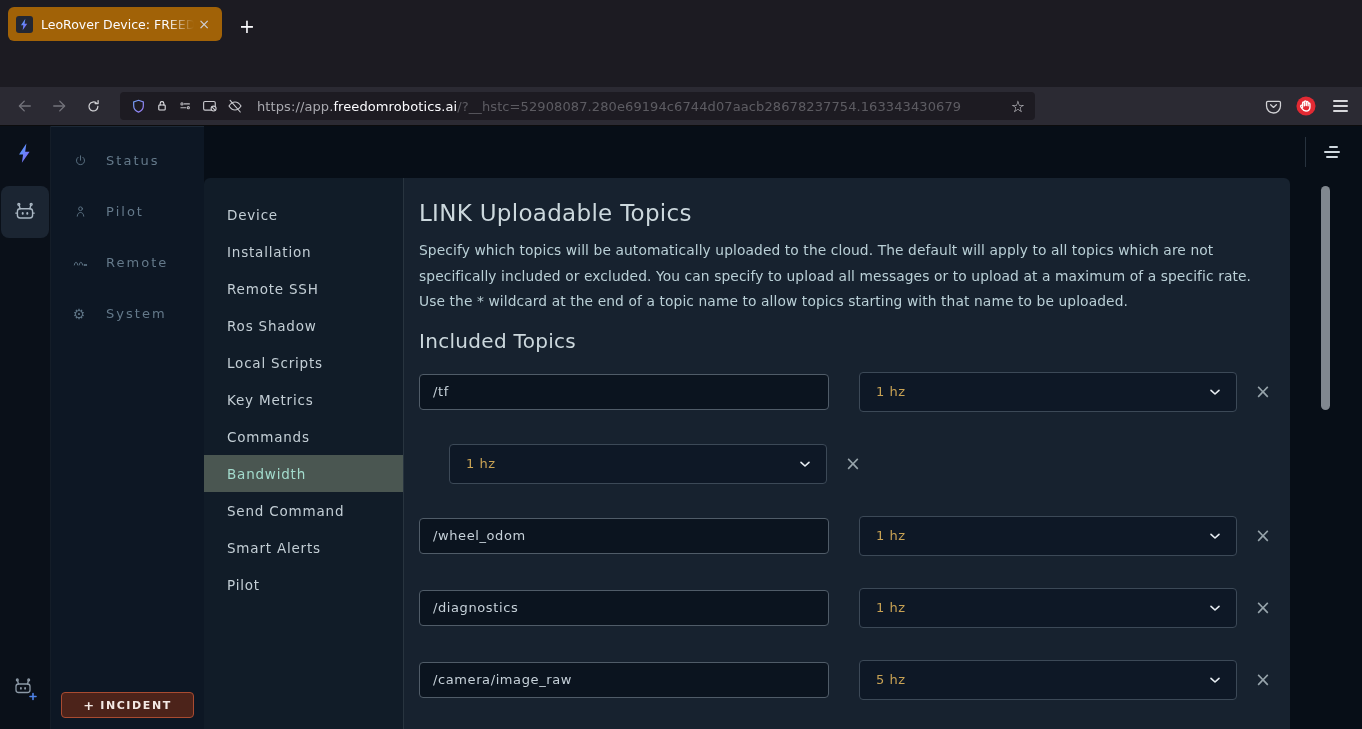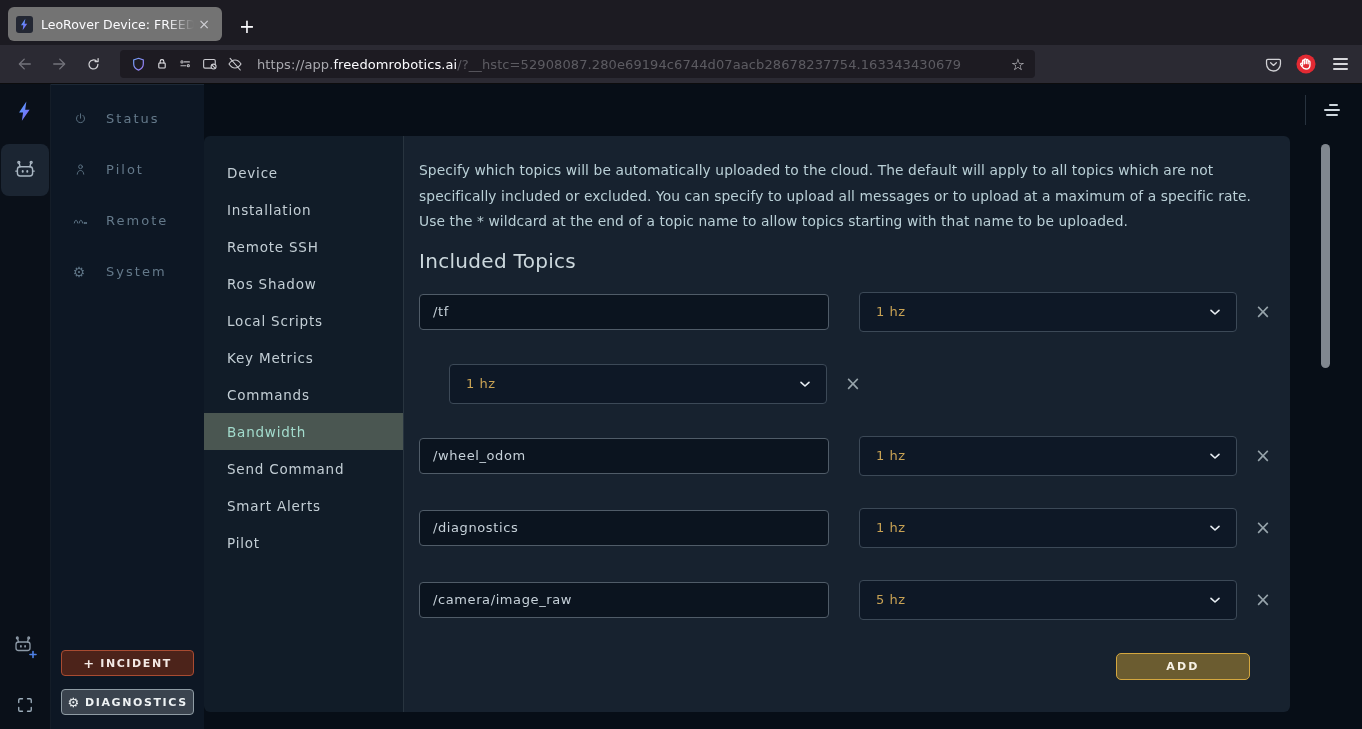--- a/index.html
+++ b/index.html
@@ -1,28 +1,28 @@
 <!DOCTYPE html>
 <html><head>
 <meta charset="utf-8">
 <style>
   * { margin:0; padding:0; box-sizing:border-box; }
   html,body { width:1362px; height:729px; overflow:hidden; background:#1c1b22;
     font-family:"DejaVu Sans","Liberation Sans",sans-serif; }
 
   
   .tabbar { height:45px; background:#1c1b22; display:flex; align-items:flex-end; padding:0 0 4px 8px; }
-  .tab { width:214px; height:34px; background:#737373; border-radius:6px; display:flex; align-items:center;
+  .tab { width:214px; height:34px; background:#a16207; border-radius:6px; display:flex; align-items:center;
     padding:0 8px; color:#fbfbfe; font-size:12.5px; }
   .tab .fav { width:17px; height:17px; margin-right:8px; flex:0 0 auto; display:flex; align-items:center; justify-content:center; background:#232733; border-radius:3px; }
   .tab .t-title { flex:1; white-space:nowrap; overflow:hidden; -webkit-mask-image:linear-gradient(90deg,#000 82%,transparent); mask-image:linear-gradient(90deg,#000 82%,transparent); }
   .tab .t-close { color:#cfcfd4; font-size:14px; width:20px; height:20px; display:flex; align-items:center; justify-content:center; border-radius:4px; }
   .newtab { width:30px; height:30px; margin-left:10px; color:#fbfbfe; font-size:19px; display:flex; align-items:center; justify-content:center; border-radius:4px; }
 
-  .toolbar { height:39px; background:#2b2a33; display:flex; align-items:center; padding:0 10px; border-bottom:1px solid #0c0c0d; }
+  .toolbar { height:39px; background:#2b2a33; display:flex; align-items:center; padding:0 10px; border-bottom:1px solid #0c0c0d;margin-top:42px; }
   .navbtn { width:30px; height:28px; display:flex; align-items:center; justify-content:center; border-radius:4px; margin-right:4px; }
   .urlbar { flex:0 0 auto; width:915px; height:28px; margin-left:8px; background:#1d1b22; border-radius:4px;
     display:flex; align-items:center; padding:0 10px; }
   .urlbar .uicon { display:flex; align-items:center; justify-content:center; margin-right:7px; }
   .url-text { flex:1; font-size:13px; color:#a9a9af; white-space:nowrap; overflow:hidden; margin-left:6px; letter-spacing:.1px; }
   .url-text b { color:#fbfbfe; font-weight:400; }
   .url-text .fade { opacity:.45; }
   .star { color:#d0d0d4; font-size:16px; margin-left:6px; }
   .tb-right { margin-left:auto; display:flex; align-items:center; gap:12px; }
   .burger { display:flex; flex-direction:column; gap:3.5px; padding:4px; }
@@ -312,20 +312,21 @@
         <div class="sub-item">Local Scripts</div>
         <div class="sub-item">Key Metrics</div>
         <div class="sub-item">Commands</div>
         <div class="sub-item active">Bandwidth</div>
         <div class="sub-item">Send Command</div>
         <div class="sub-item">Smart Alerts</div>
         <div class="sub-item">Pilot</div>
       </div>
 
       <div class="main">
+        <h1>LINK Uploadable Topics</h1>
         <p>Specify which topics will be automatically uploaded to the cloud. The default will apply to all topics which are not specifically included or excluded. You can specify to upload all messages or to upload at a maximum of a specific rate. Use the * wildcard at the end of a topic name to allow topics starting with that name to be uploaded.</p>
         <h2>Included Topics</h2>
 
         <div class="topic-row">
           <input class="topic-input" value="/tf" style="">
           <div class="rate-select">
             <span class="rate">1 hz</span>
             <svg viewBox="0 0 24 24" width="16" height="16" fill="none" stroke="#e7edf2" stroke-width="2.4" stroke-linecap="round" stroke-linejoin="round">
                 <path d="M6 9.5 12 15l6-5.5"></path>
               </svg>

